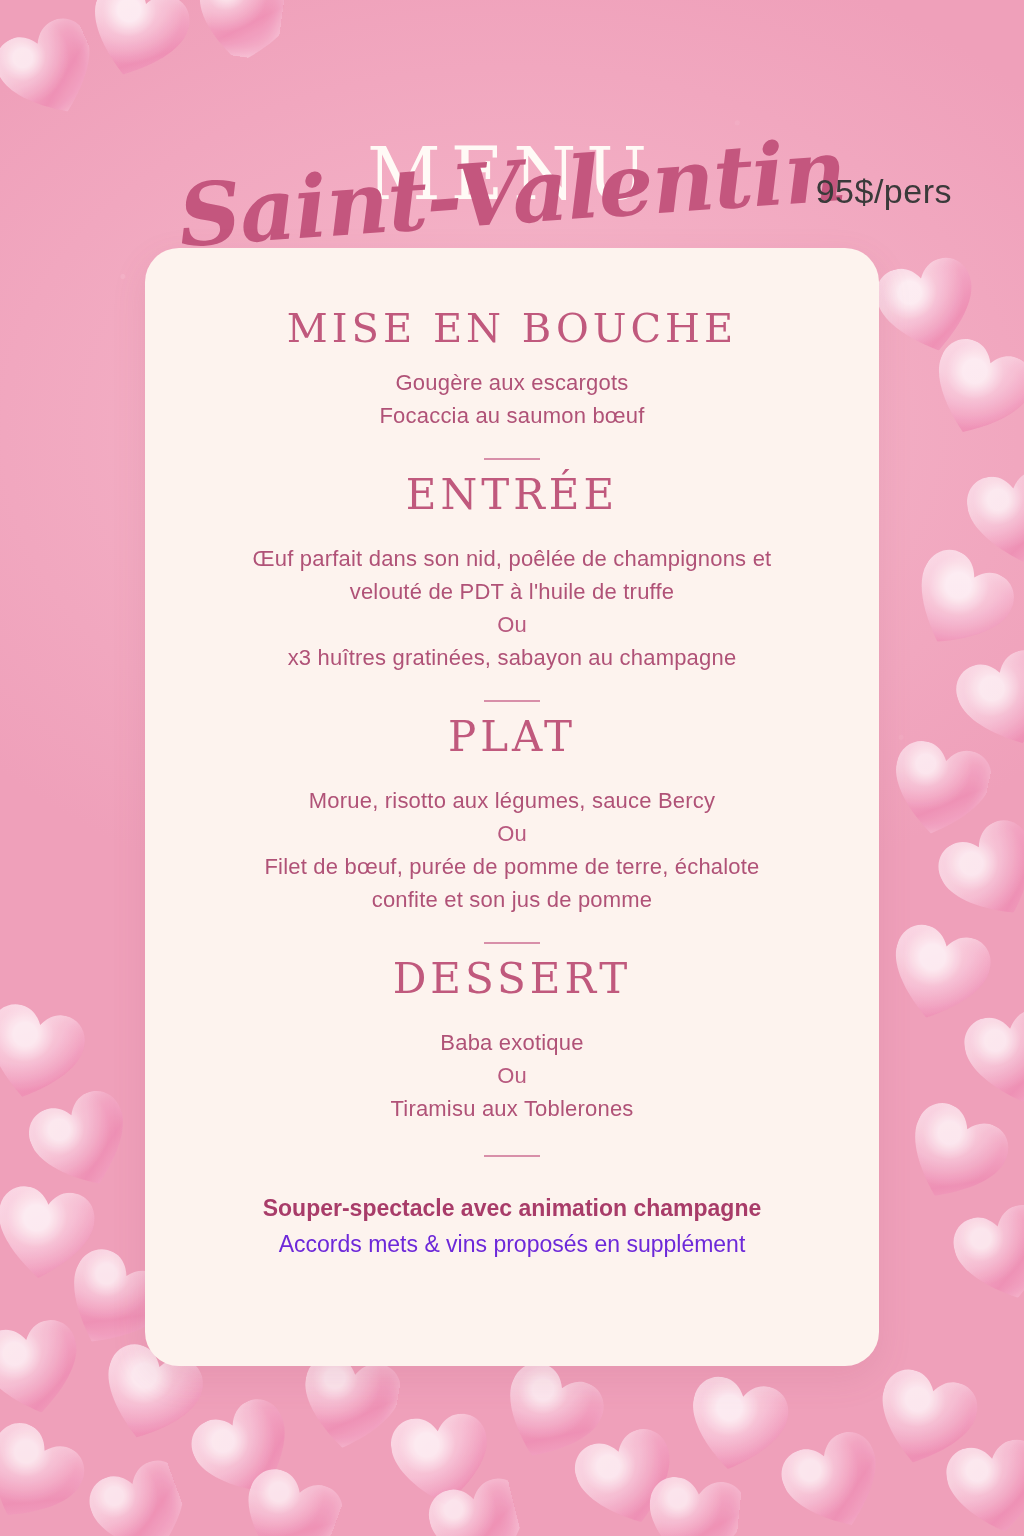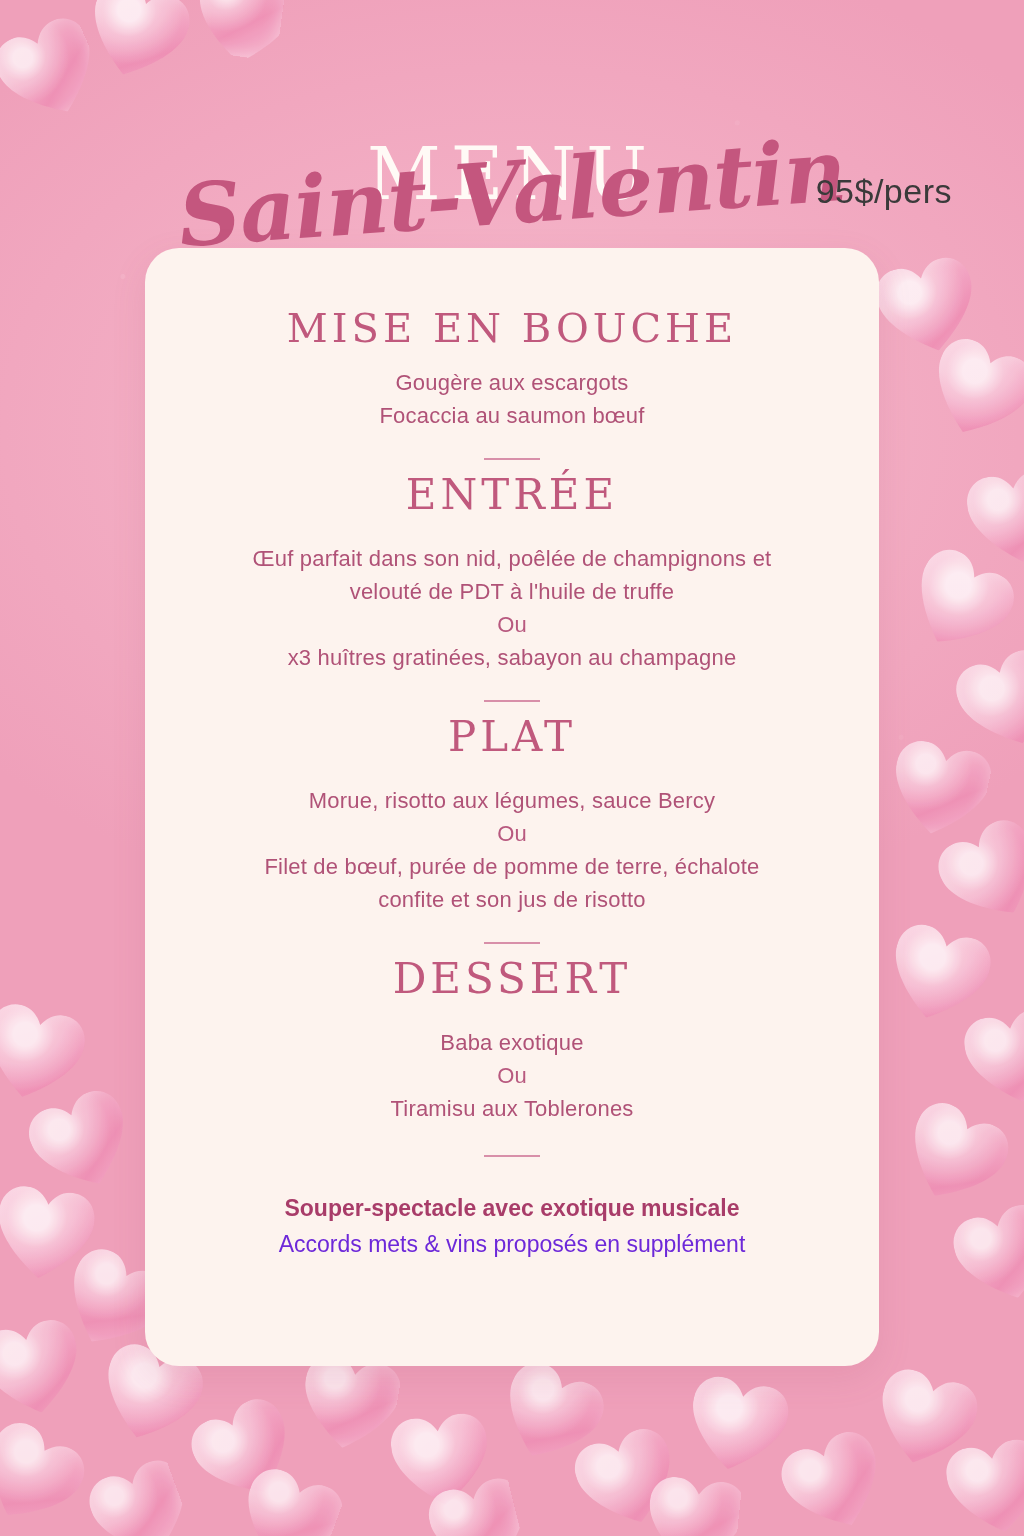--- a/index.html
+++ b/index.html
@@ -293,29 +293,29 @@
         <div class="dish sep">Ou</div>
         <div class="dish">x3 huîtres gratinées, sabayon au champagne</div>
       </div>
       <hr class="divider">
 
       <div class="block">
         <div class="section-title rest">PLAT</div>
         <div class="dish">Morue, risotto aux légumes, sauce Bercy</div>
         <div class="dish sep">Ou</div>
         <div class="dish">Filet de bœuf, purée de pomme de terre, échalote</div>
-        <div class="dish">confite et son jus de risotto</div>
+        <div class="dish">confite et son jus de pomme</div>
       </div>
       <hr class="divider">
 
       <div class="block">
         <div class="section-title rest">DESSERT</div>
         <div class="dish">Baba exotique</div>
         <div class="dish sep">Ou</div>
         <div class="dish">Tiramisu aux Toblerones</div>
       </div>
       <hr class="divider last">
 
-      <div class="footer-line bold">Souper-spectacle avec exotique musicale</div>
+      <div class="footer-line bold">Souper-spectacle avec animation champagne</div>
       <div class="footer-line">Accords mets &amp; vins proposés en supplément</div>
     </div>
   </div>
 </div>
 
 </body></html>

